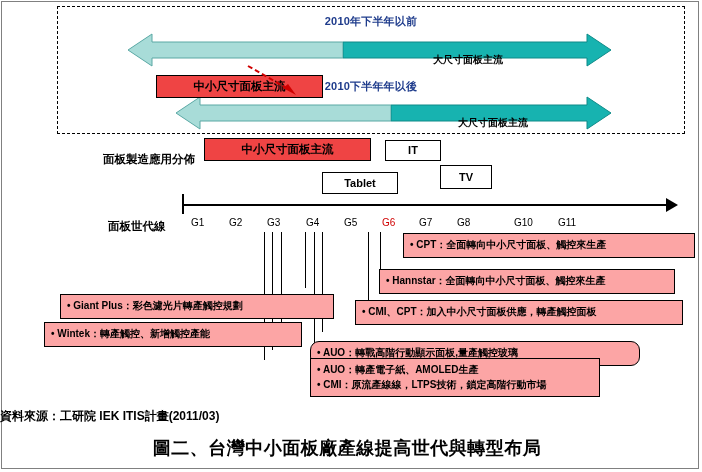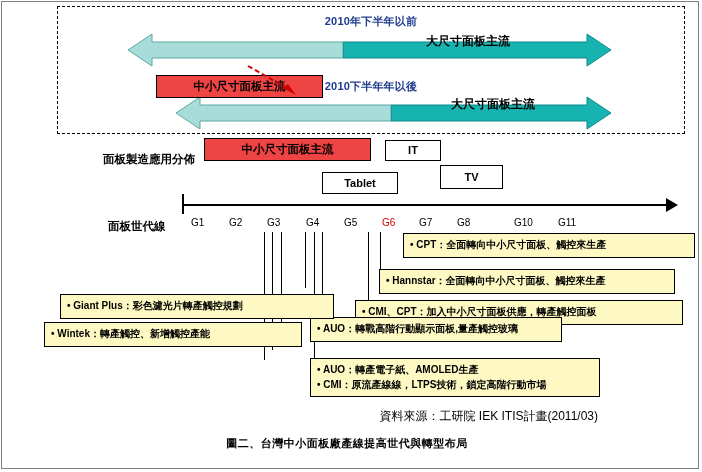--- a/index.html
+++ b/index.html
@@ -59,23 +59,23 @@
     width: 628px;
     height: 34px;
   }
   .arrow-row.r1 { top: 26px; }
   .arrow-row.r2 { top: 89px; }
 
   .arrow {
     position: absolute;
     height: 34px;
     display: flex;
-    align-items: flex-start;
+    align-items: flex-end;
     justify-content: center;
-    font-size: 12px;
+    font-size: 10px;
     font-weight: bold;
     color: #000000;
     font-family: Liberation Mono, monospace;
   }
   .arrow span.lbl {
     position: relative;
     z-index: 3;
     white-space: nowrap;
   }
   .arrow .shape {
@@ -175,46 +175,47 @@
   
   .vline {
     position: absolute;
     width: 1px;
     background: #000000;
   }
 
   
   .callout {
     position: absolute;
-    background: #fef9c3;
+    background: #fca5a5;
     border: 1px solid #000000;
     font-size: 10px;
     font-weight: bold;
     padding: 4px 6px;
     box-sizing: border-box;
     line-height: 1.45;
     white-space: nowrap;
   }
 
   
   .source {
     position: absolute;
     left: 0;
     top: 408px;
     width: 598px;
-    text-align: right;
+    text-align: left;
     font-size: 12px;
+    font-weight: bold;
   }
   .figure-caption {
     position: absolute;
     left: 0;
     top: 436px;
     width: 694px;
     text-align: center;
-    font-size: 11px;
+    font-size: 18px;
     font-weight: bold;
     letter-spacing: 0.5px;
   }
 </style>
 </head>
 <body>
 
 <div id="root">
   <div class="frame"></div>
 
@@ -268,21 +269,21 @@
 
 
   <div class="app-box" style="left:322px; top:172px; width:76px; height:22px;">
     <span>Tablet</span>
   </div>
 
   <div class="app-box" style="left:385px; top:140px; width:56px; height:21px;">
     <span>IT</span>
   </div>
 
-  <div class="app-box" style="left:440px; top:165px; width:63px; height:24px;">
+  <div class="app-box" style="left:440px; top:165px; width:52px; height:24px;">
     <span>TV</span>
   </div>
 
   <div class="axis-tail"></div>
   <div class="axis-line"></div>
   <div class="axis-head"></div>
 
   <div class="gen" style="left:191px;">G1</div>
   <div class="gen" style="left:229px;">G2</div>
   <div class="gen" style="left:267px;">G3</div>
@@ -308,21 +309,21 @@
   </div>
 
   <div class="callout" style="left:379px; top:269px; width:296px;">
     <div>• Hannstar：全面轉向中小尺寸面板、觸控來生產</div>
   </div>
 
   <div class="callout" style="left:355px; top:300px; width:328px;">
     <div>• CMI、CPT：加入中小尺寸面板供應，轉產觸控面板</div>
   </div>
 
-  <div class="callout" style="left:310px; top:317px; width:252px;">
+  <div class="callout" style="left:310px; top:341px; width:330px;border-radius:9px;">
     <div>• AUO：轉戰高階行動顯示面板,量產觸控玻璃</div>
   </div>
 
   <div class="callout" style="left:310px; top:358px; width:290px;">
     <div>• AUO：轉產電子紙、AMOLED生產</div>
     <div>• CMI：原流產線線，LTPS技術，鎖定高階行動市場</div>
   </div>
 
   <div class="callout" style="left:60px; top:294px; width:274px;">
     <div>• Giant Plus：彩色濾光片轉產觸控規劃</div>

